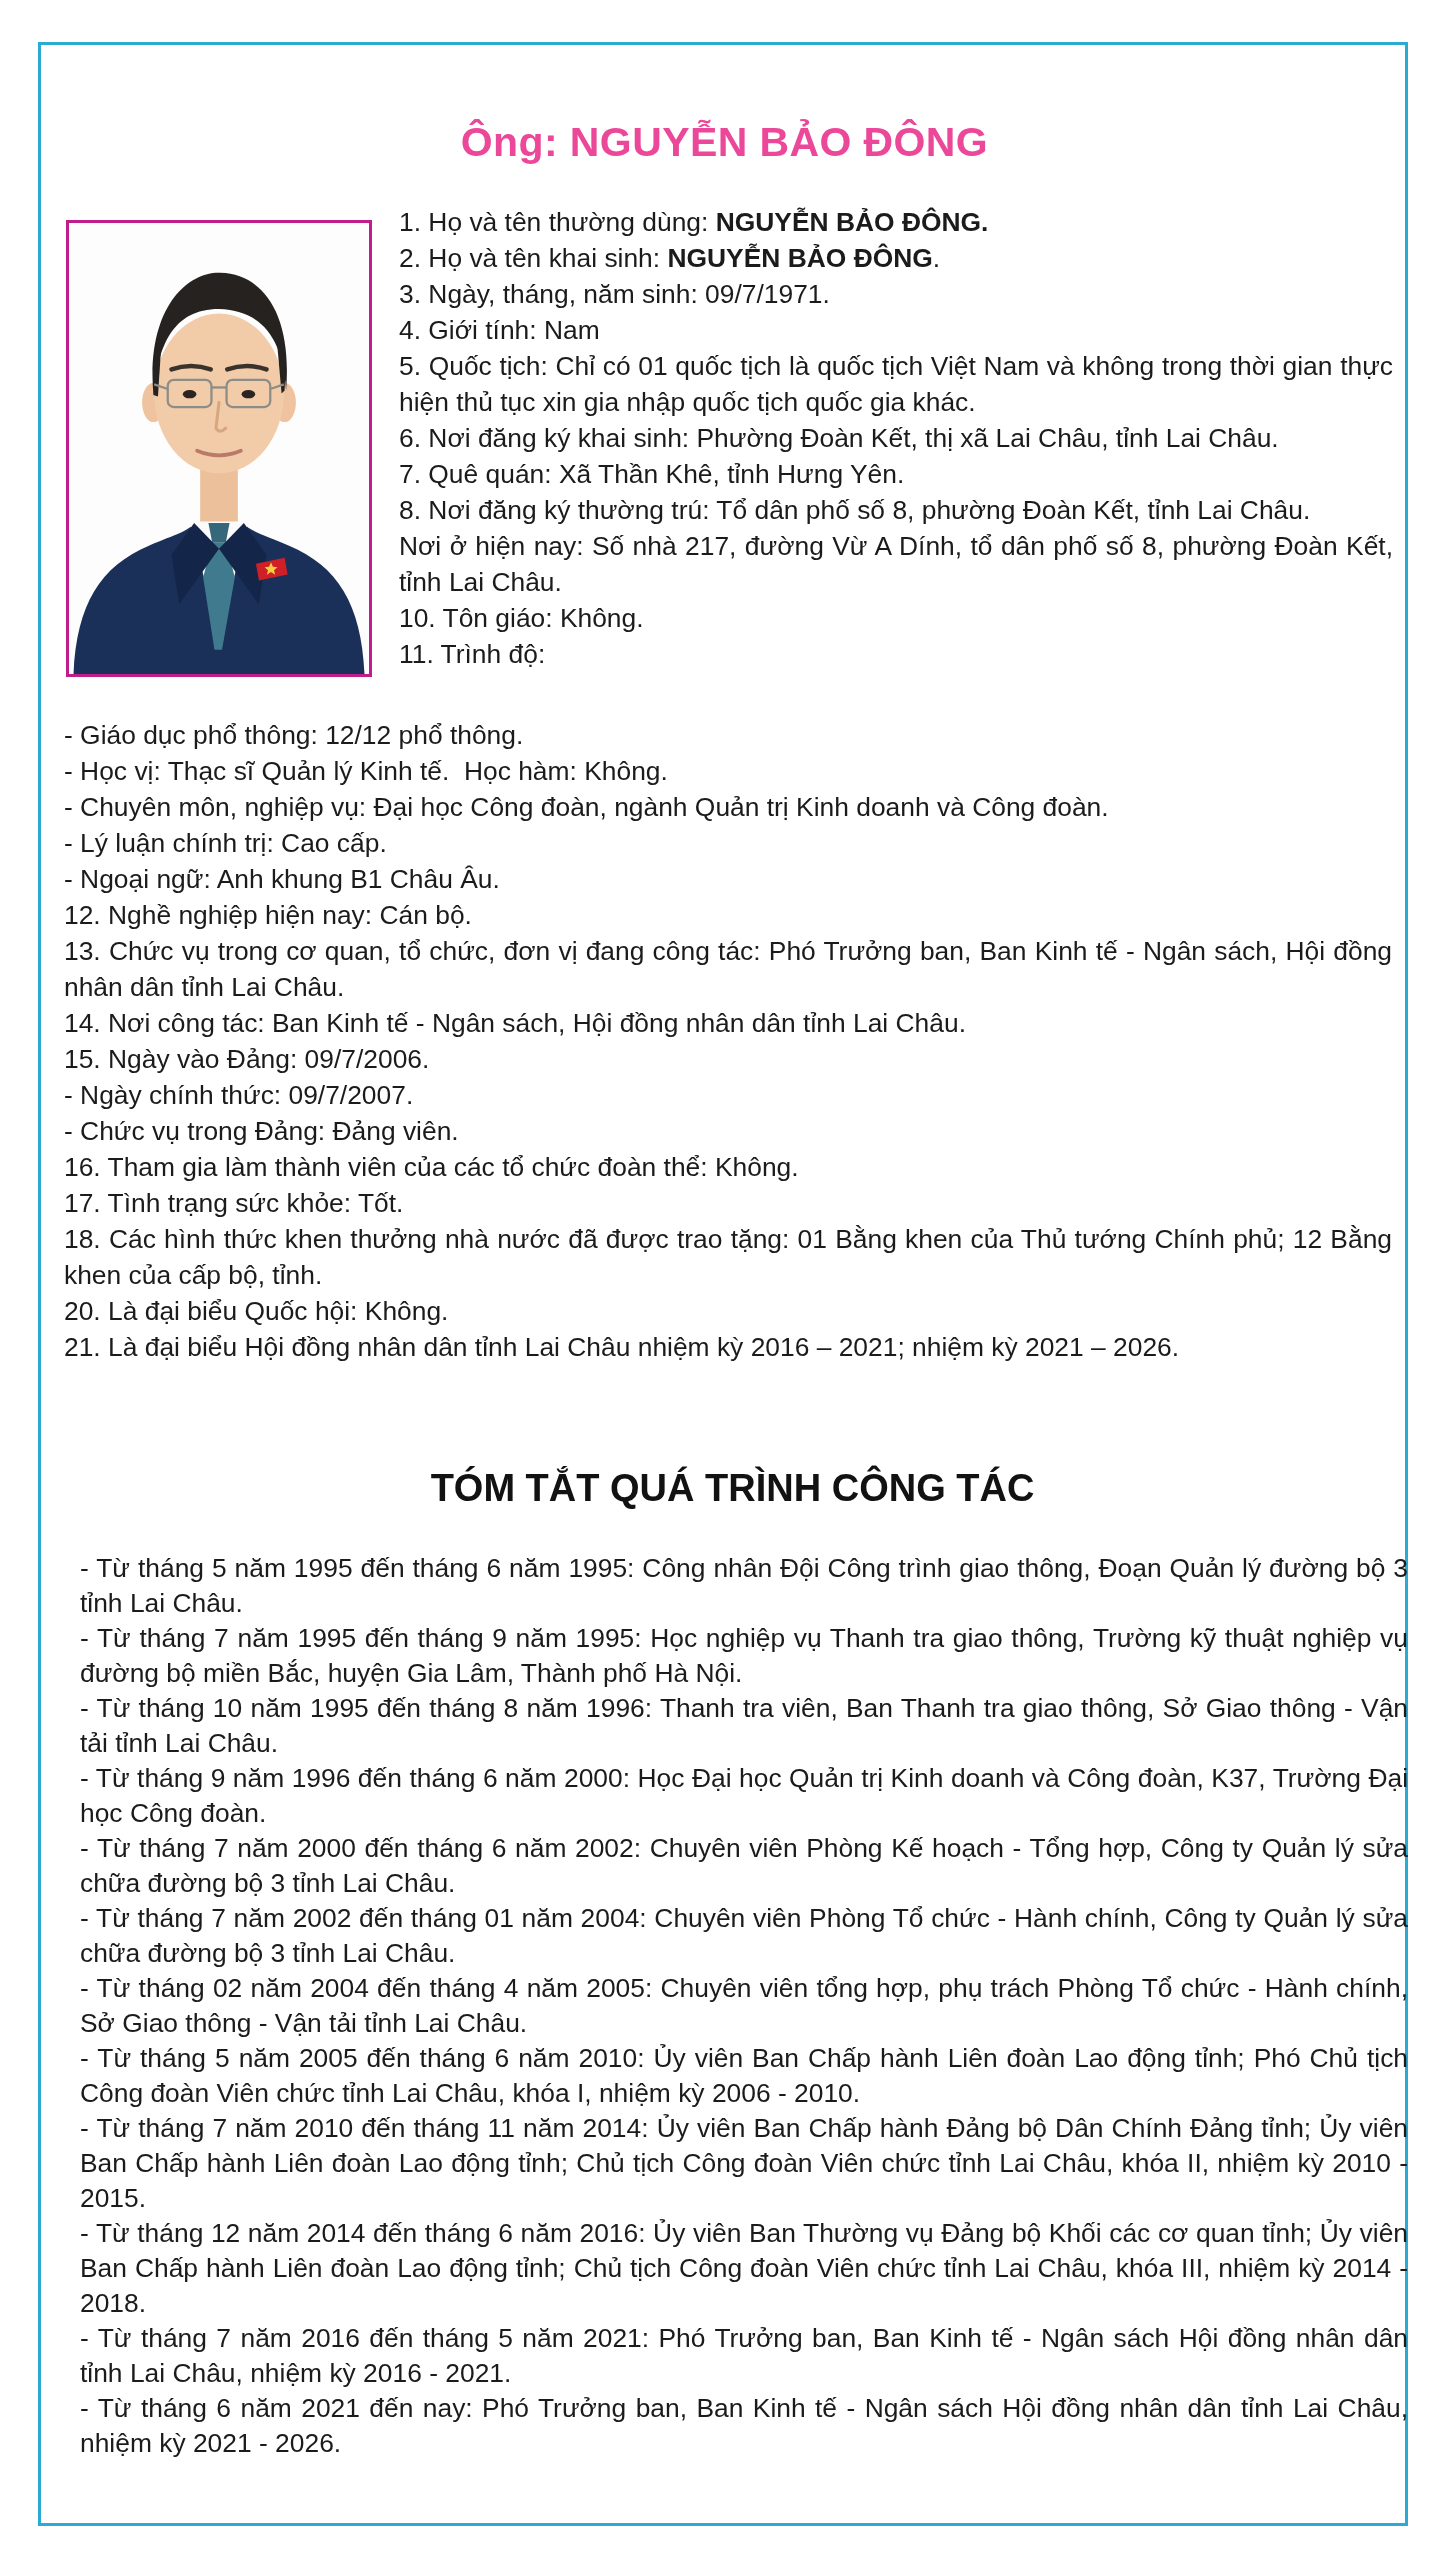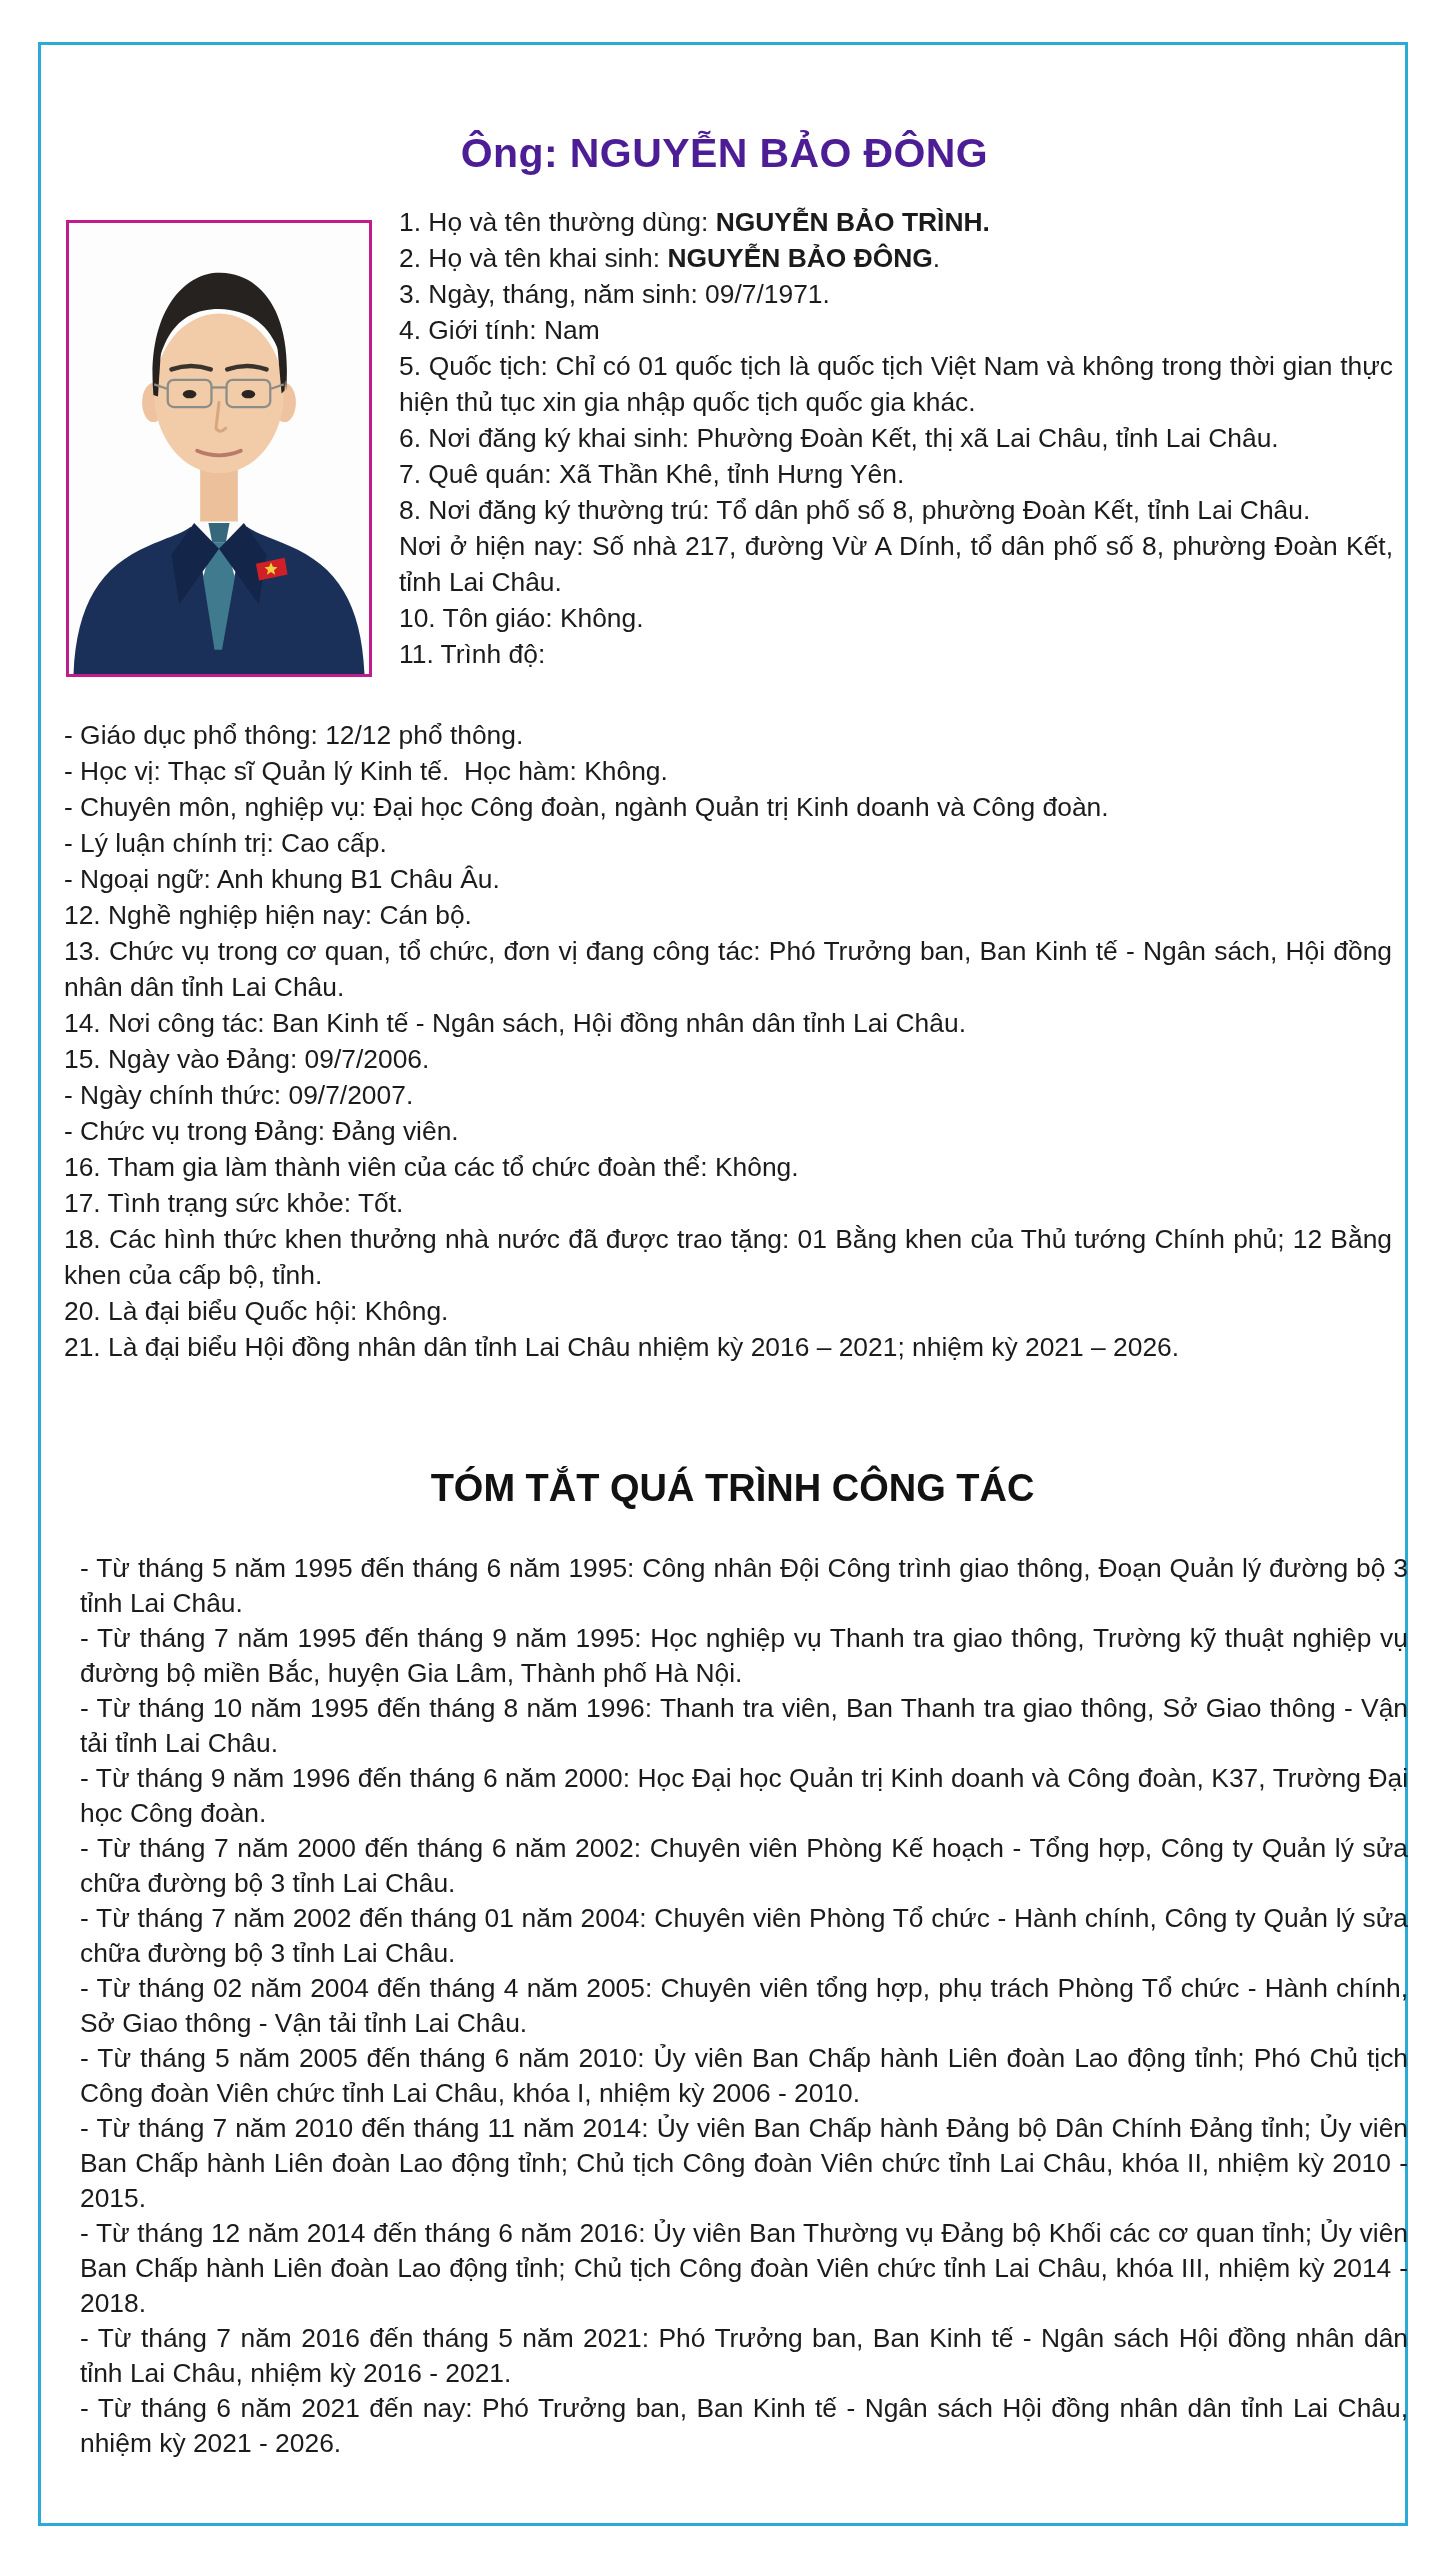--- a/index.html
+++ b/index.html
@@ -6,22 +6,22 @@
   .page{
     position:relative;width:1449px;height:2563px;background:#ffffff;
     font-family:"Liberation Sans","DejaVu Sans",sans-serif;
     font-size:26.4px;color:#1b1b1b;overflow:hidden;
   }
   .frame{
     position:absolute;left:38px;top:42px;width:1364px;height:2478px;
     border:3px solid #2BAAD6;
   }
   .title{
-    position:absolute;left:0;right:0;top:115px;margin:15px;
-    text-align:center;font-size:41px;font-weight:bold;color:#4c1d95;
+    position:absolute;left:0;right:0;top:115px;margin:4px;
+    text-align:center;font-size:41px;font-weight:bold;color:#ec4899;
     letter-spacing:0.4px;
   }
   .photo{
     position:absolute;left:66px;top:220px;width:300px;height:451px;
     border:3px solid #C11C8C;background:#fdfdfd;overflow:hidden;
   }
   .photo svg{display:block;}
   .info-indented{
     position:absolute;left:399px;top:204px;width:994px;
     line-height:36px;text-align:justify;
@@ -90,21 +90,21 @@
       <ellipse cx="160" cy="227" rx="9" ry="5.5" fill="#2b2420"></ellipse>
       <ellipse cx="238" cy="227" rx="9" ry="5.5" fill="#2b2420"></ellipse>
 
       <path d="M199 238 L195 272 Q200 280 208 272" stroke="#d9a77f" stroke-width="4" fill="none" stroke-linecap="round"></path>
 
       <path d="M170 302 Q199 314 228 302" stroke="#b97a6a" stroke-width="5" fill="none" stroke-linecap="round"></path>
     </svg>
   </div>
 
   <div class="info-indented" id="info-indented">
-      <p><span>1. Họ và tên thường dùng: </span><span class="b">NGUYỄN BẢO TRÌNH.</span></p>
+      <p><span>1. Họ và tên thường dùng: </span><span class="b">NGUYỄN BẢO ĐÔNG.</span></p>
       <p><span>2. Họ và tên khai sinh: </span><span class="b">NGUYỄN BẢO ĐÔNG</span><span>.</span></p>
       <p><span>3. Ngày, tháng, năm sinh: 09/7/1971.</span></p>
       <p><span>4. Giới tính: Nam</span></p>
       <p><span>5. Quốc tịch: Chỉ có 01 quốc tịch là quốc tịch Việt Nam và không trong thời gian thực hiện thủ tục xin gia nhập quốc tịch quốc gia khác.</span></p>
       <p><span>6. Nơi đăng ký khai sinh: Phường Đoàn Kết, thị xã Lai Châu, tỉnh Lai Châu.</span></p>
       <p><span>7. Quê quán: Xã Thần Khê, tỉnh Hưng Yên.</span></p>
       <p><span>8. Nơi đăng ký thường trú: Tổ dân phố số 8, phường Đoàn Kết, tỉnh Lai Châu.</span></p>
       <p><span>Nơi ở hiện nay: Số nhà 217, đường Vừ A Dính, tổ dân phố số 8, phường Đoàn Kết, tỉnh Lai Châu.</span></p>
       <p><span>10. Tôn giáo: Không.</span></p>
       <p><span>11. Trình độ:</span></p>

